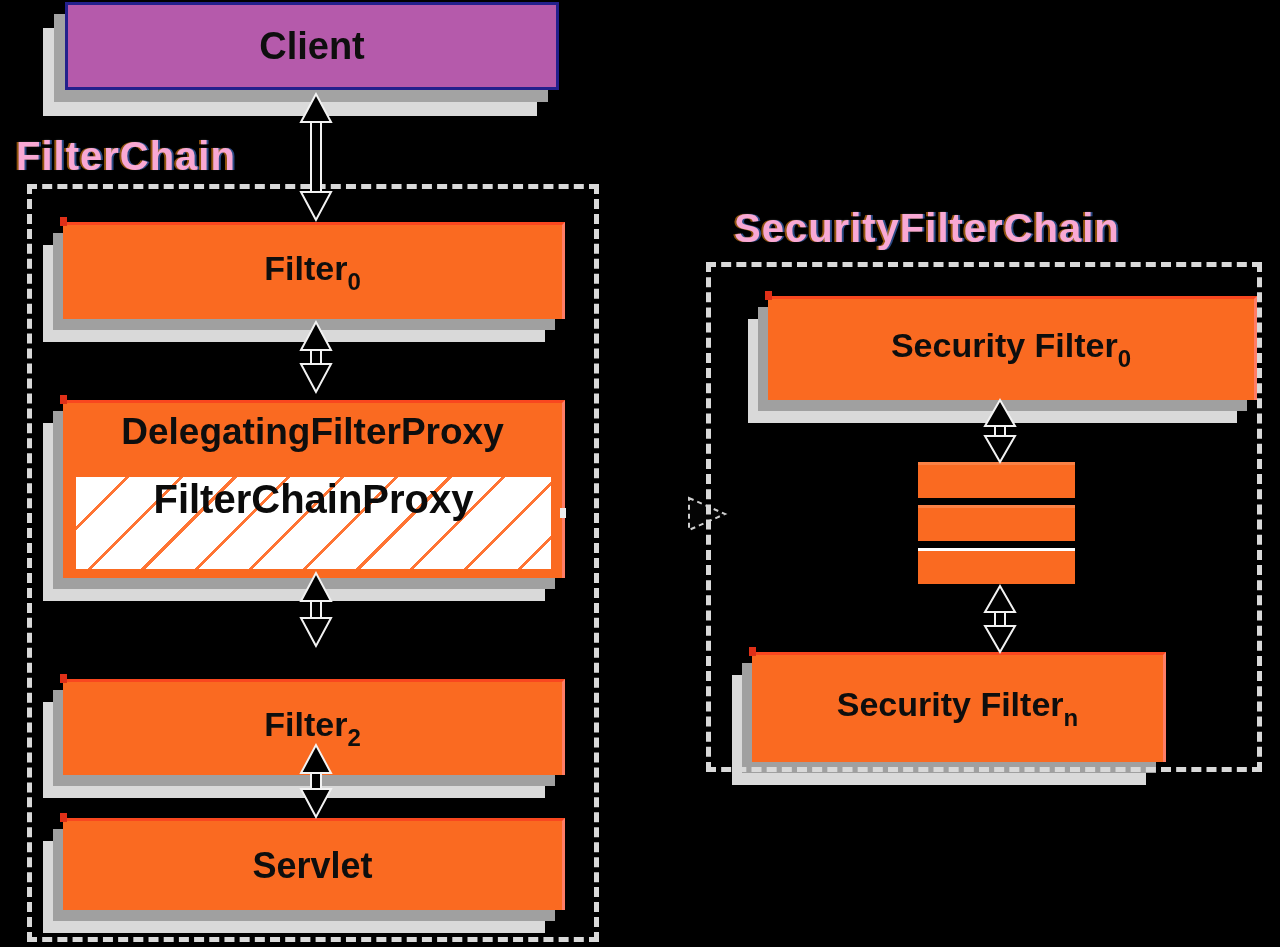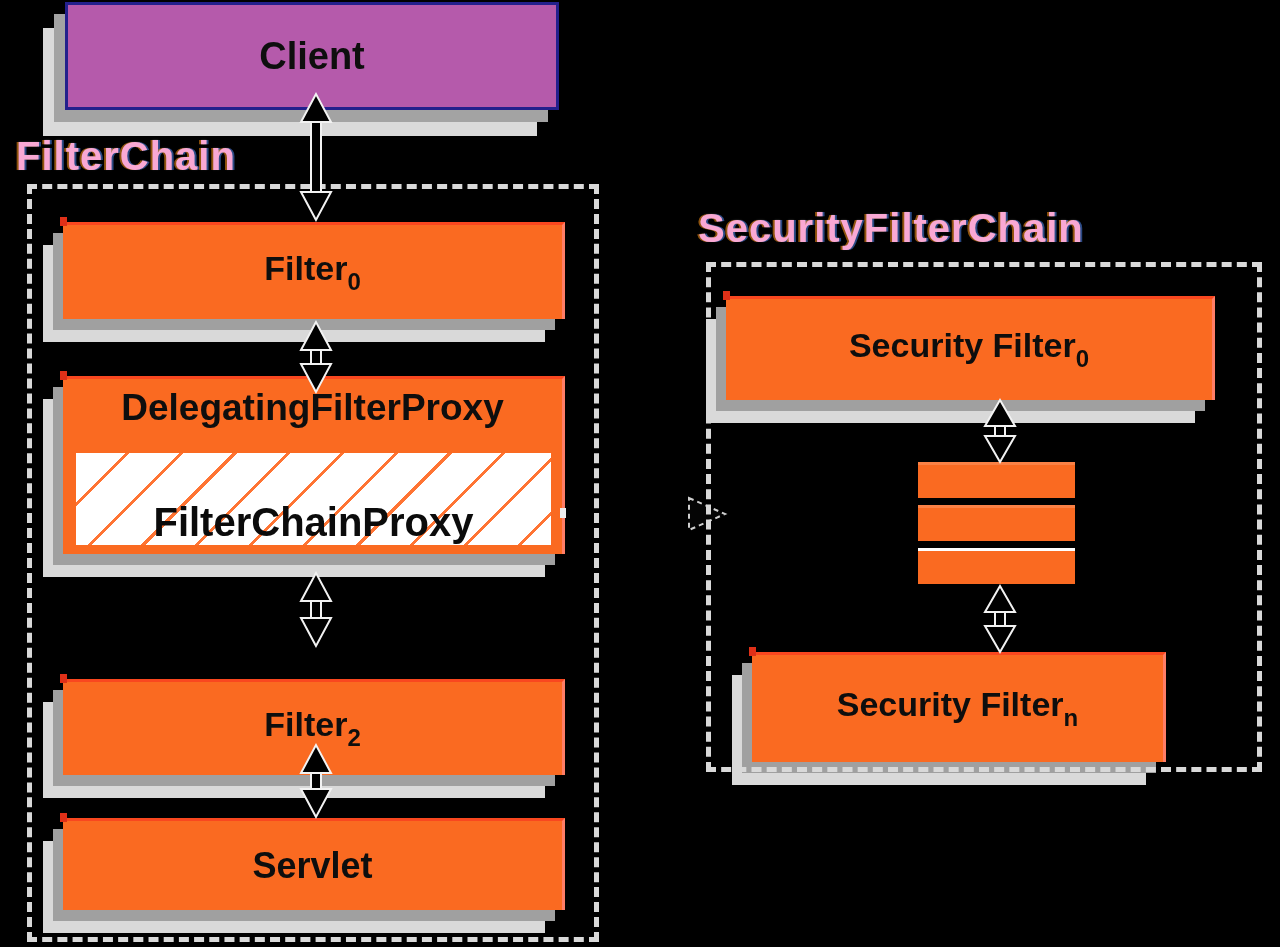--- a/index.html
+++ b/index.html
@@ -55,21 +55,21 @@
     font-size: 37px;
     font-weight: bold;
   }
   .hatch {
     position: absolute;
     left: 13px; right: 11px; top: 74px; bottom: 9px;
     background-color: #ffffff;
     background-image: repeating-linear-gradient(135deg,
       rgba(0,0,0,0) 0 35px, #ff7433 35px 38px);
     display: flex;
-    align-items: flex-end;
+    align-items: flex-start;
     justify-content: center;
     font-size: 40px;
     font-weight: bold;
     color: #0b0b0b;
   }
 
   
   .bar {
     position: absolute;
     left: 918px;
@@ -105,46 +105,46 @@
 </style>
 </head>
 <body>
 
 <div class="canvas">
 
   <div class="group-border" style="left:27px;top:184px;width:572px;height:758px;"></div>
   <div class="group-border" style="left:706px;top:262px;width:556px;height:510px;"></div>
 
   <div class="group-label" style="left:16px;top:134px;">FilterChain</div>
-  <div class="group-label" style="left:698px;top:206px;">SecurityFilterChain</div>
+  <div class="group-label" style="left:734px;top:206px;">SecurityFilterChain</div>
 
-  <div class="node client" style="left:65px;top:2px;width:494px;height:108px;justify-content:center;">
+  <div class="node client" style="left:65px;top:2px;width:494px;height:88px;justify-content:center;">
     <span>Client</span>
   </div>
 
   <div class="node orange fz34" style="left:63px;top:222px;width:502px;height:97px;">
     <span><span>Filter</span><sub class="sub">0</sub></span>
   </div>
 
-  <div class="node orange" style="left:63px;top:376px;width:502px;height:178px;">
+  <div class="node orange" style="left:63px;top:400px;width:502px;height:178px;">
     <div class="dfp-title">DelegatingFilterProxy</div>
     <div class="hatch">
       <span>FilterChainProxy</span>
     </div>
   </div>
 
   <div class="node orange fz34" style="left:63px;top:647px;width:502px;height:96px;margin-top:32px;">
     <span><span>Filter</span><sub class="sub">2</sub></span>
   </div>
 
   <div class="node orange fz36" style="left:63px;top:818px;width:502px;height:92px;">
     <span>Servlet</span>
   </div>
 
-  <div class="node orange fz34" style="left:726px;top:296px;width:489px;height:104px;">
+  <div class="node orange fz34" style="left:768px;top:296px;width:489px;height:104px;">
     <span><span>Security Filter</span><sub class="sub">0</sub></span>
   </div>
 
   <div class="bar" style="top:462px;"></div>
   <div class="bar" style="top:505px;"></div>
   <div class="bar bar-white-top" style="top:548px;"></div>
 
   <div class="node orange fz34" style="left:752px;top:652px;width:414px;height:110px;">
     <span><span>Security Filter</span><sub class="sub">n</sub></span>
   </div>

